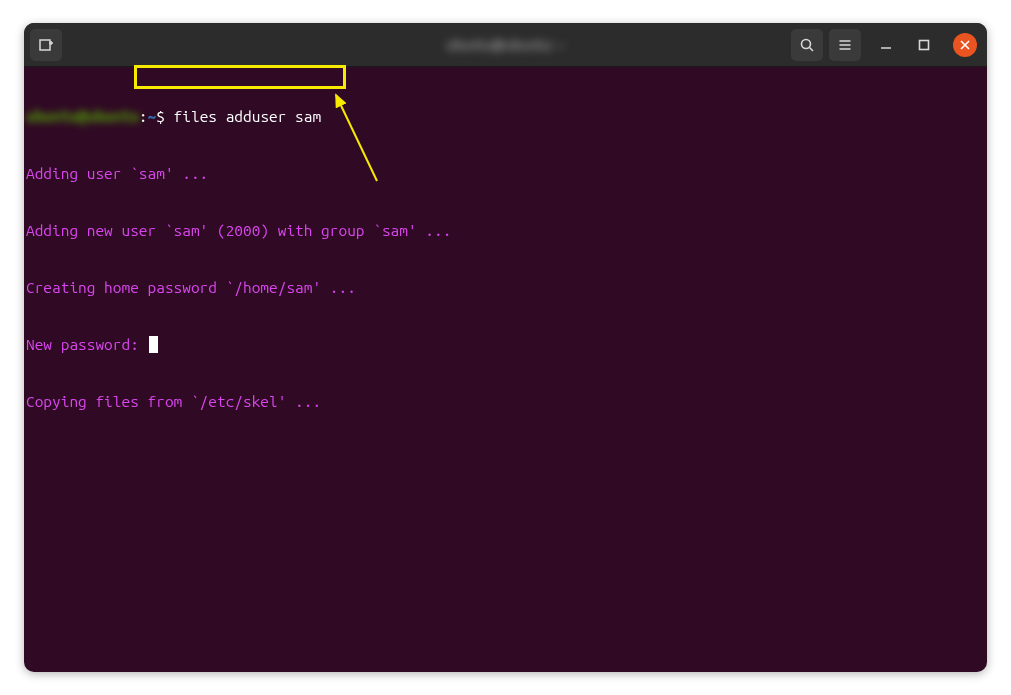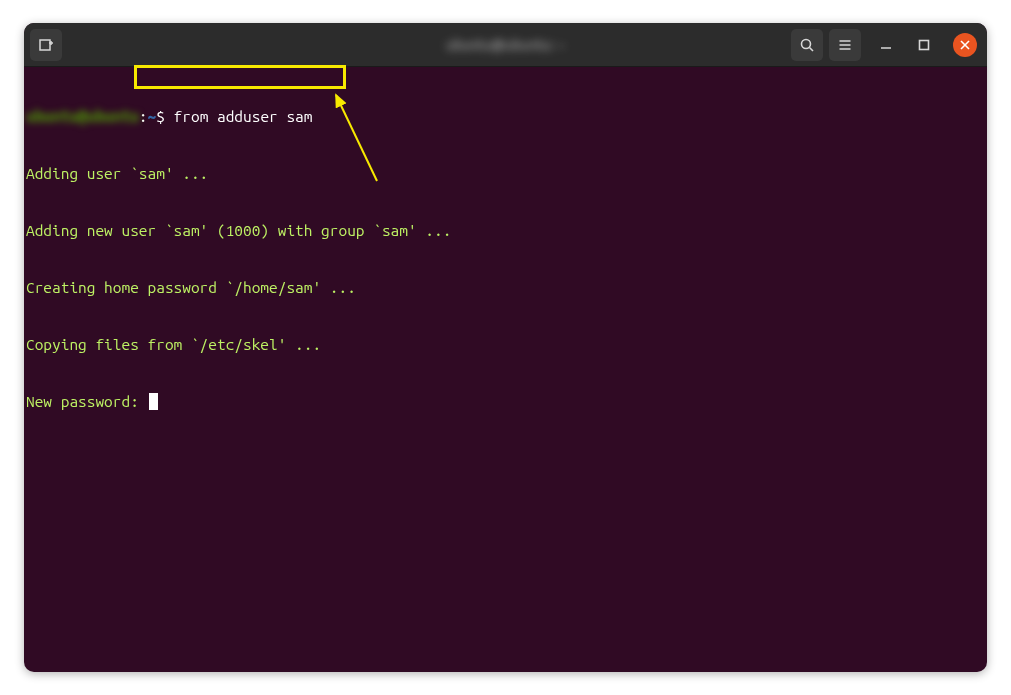--- a/index.html
+++ b/index.html
@@ -103,21 +103,21 @@
     .prompt-user {
       color: #4e9a06;
       font-weight: bold;
       filter: blur(3.5px);
     }
     .prompt-sep { color: #ffffff; }
     .prompt-path { color: #3465a4; font-weight: bold; }
     .prompt-dollar { color: #ffffff; }
     .cmd { color: #ffffff; }
     .out-line {
-      color: #bef264;
+      color: #d946ef;
       height: 19px;
     }
     .cursor-block {
       display: inline-block;
       width: 9px;
       height: 17px;
       background: #ffffff;
       vertical-align: text-bottom;
       margin-left: 1px;
     }
@@ -176,26 +176,26 @@
       <div class="close-btn">
         <svg width="10" height="10" viewBox="0 0 10 10">
           <line x1="1" y1="1" x2="9" y2="9" stroke="#ffffff" stroke-width="1.6"></line>
           <line x1="9" y1="1" x2="1" y2="9" stroke="#ffffff" stroke-width="1.6"></line>
         </svg>
       </div>
     </div>
   </div>
 
   <div class="terminal-body">
-    <div class="prompt-line"><span class="prompt-user">ubuntu@ubuntu</span><span class="prompt-sep">:</span><span class="prompt-path">~</span><span class="prompt-dollar">$ </span><span class="cmd">from adduser sam</span></div>
+    <div class="prompt-line"><span class="prompt-user">ubuntu@ubuntu</span><span class="prompt-sep">:</span><span class="prompt-path">~</span><span class="prompt-dollar">$ </span><span class="cmd">files adduser sam</span></div>
     <div class="out-line">Adding user `sam' ...</div>
-    <div class="out-line">Adding new user `sam' (1000) with group `sam' ...</div>
+    <div class="out-line">Adding new user `sam' (2000) with group `sam' ...</div>
     <div class="out-line">Creating home password `/home/sam' ...</div>
+    <div class="out-line"><span>New password: </span><span class="cursor-block"></span></div>
     <div class="out-line">Copying files from `/etc/skel' ...</div>
-    <div class="out-line"><span>New password: </span><span class="cursor-block"></span></div>
   </div>
 
   <div class="highlight-box" style="left:110px; top:42px; width:212px; height:24px;"></div>
 
   <svg class="arrow" style="left:298px; top:58px;" width="80" height="120">
     <defs>
       <marker id="ah" markerWidth="8" markerHeight="8" refX="6" refY="3" orient="auto">
         <path d="M0,0 L7,3 L0,6 Z" fill="#f7e900"></path>
       </marker>
     </defs>

